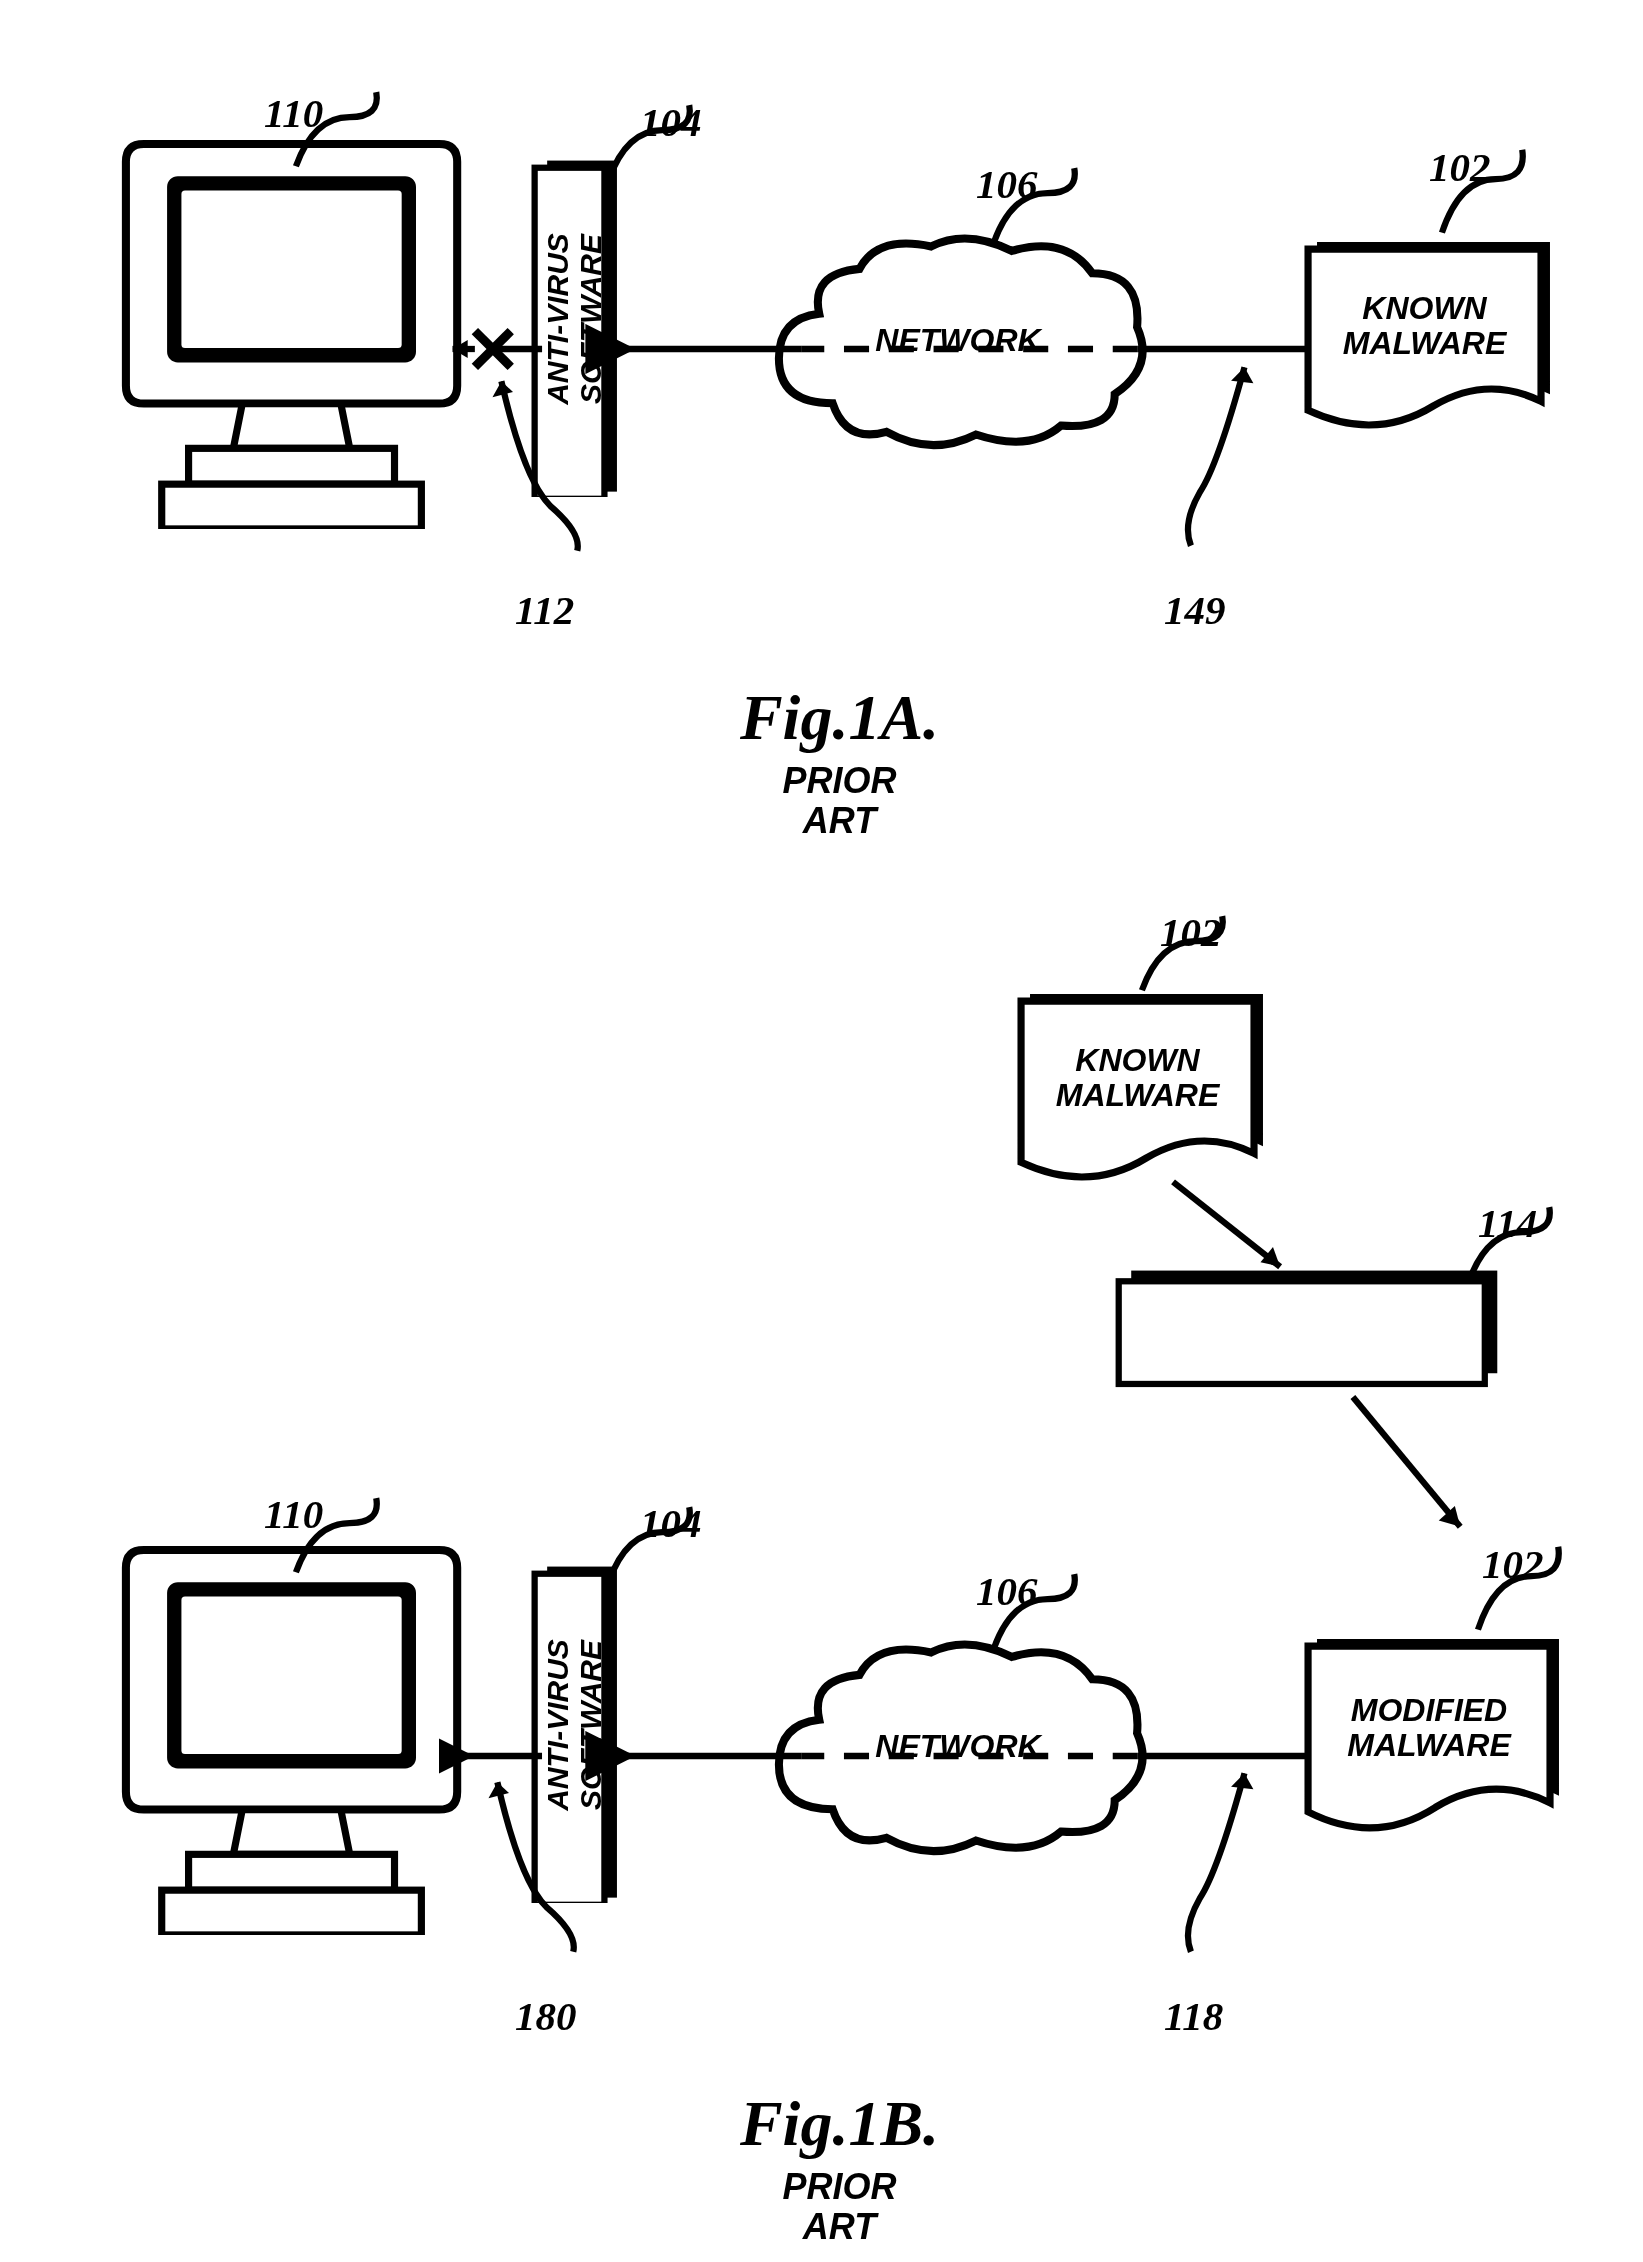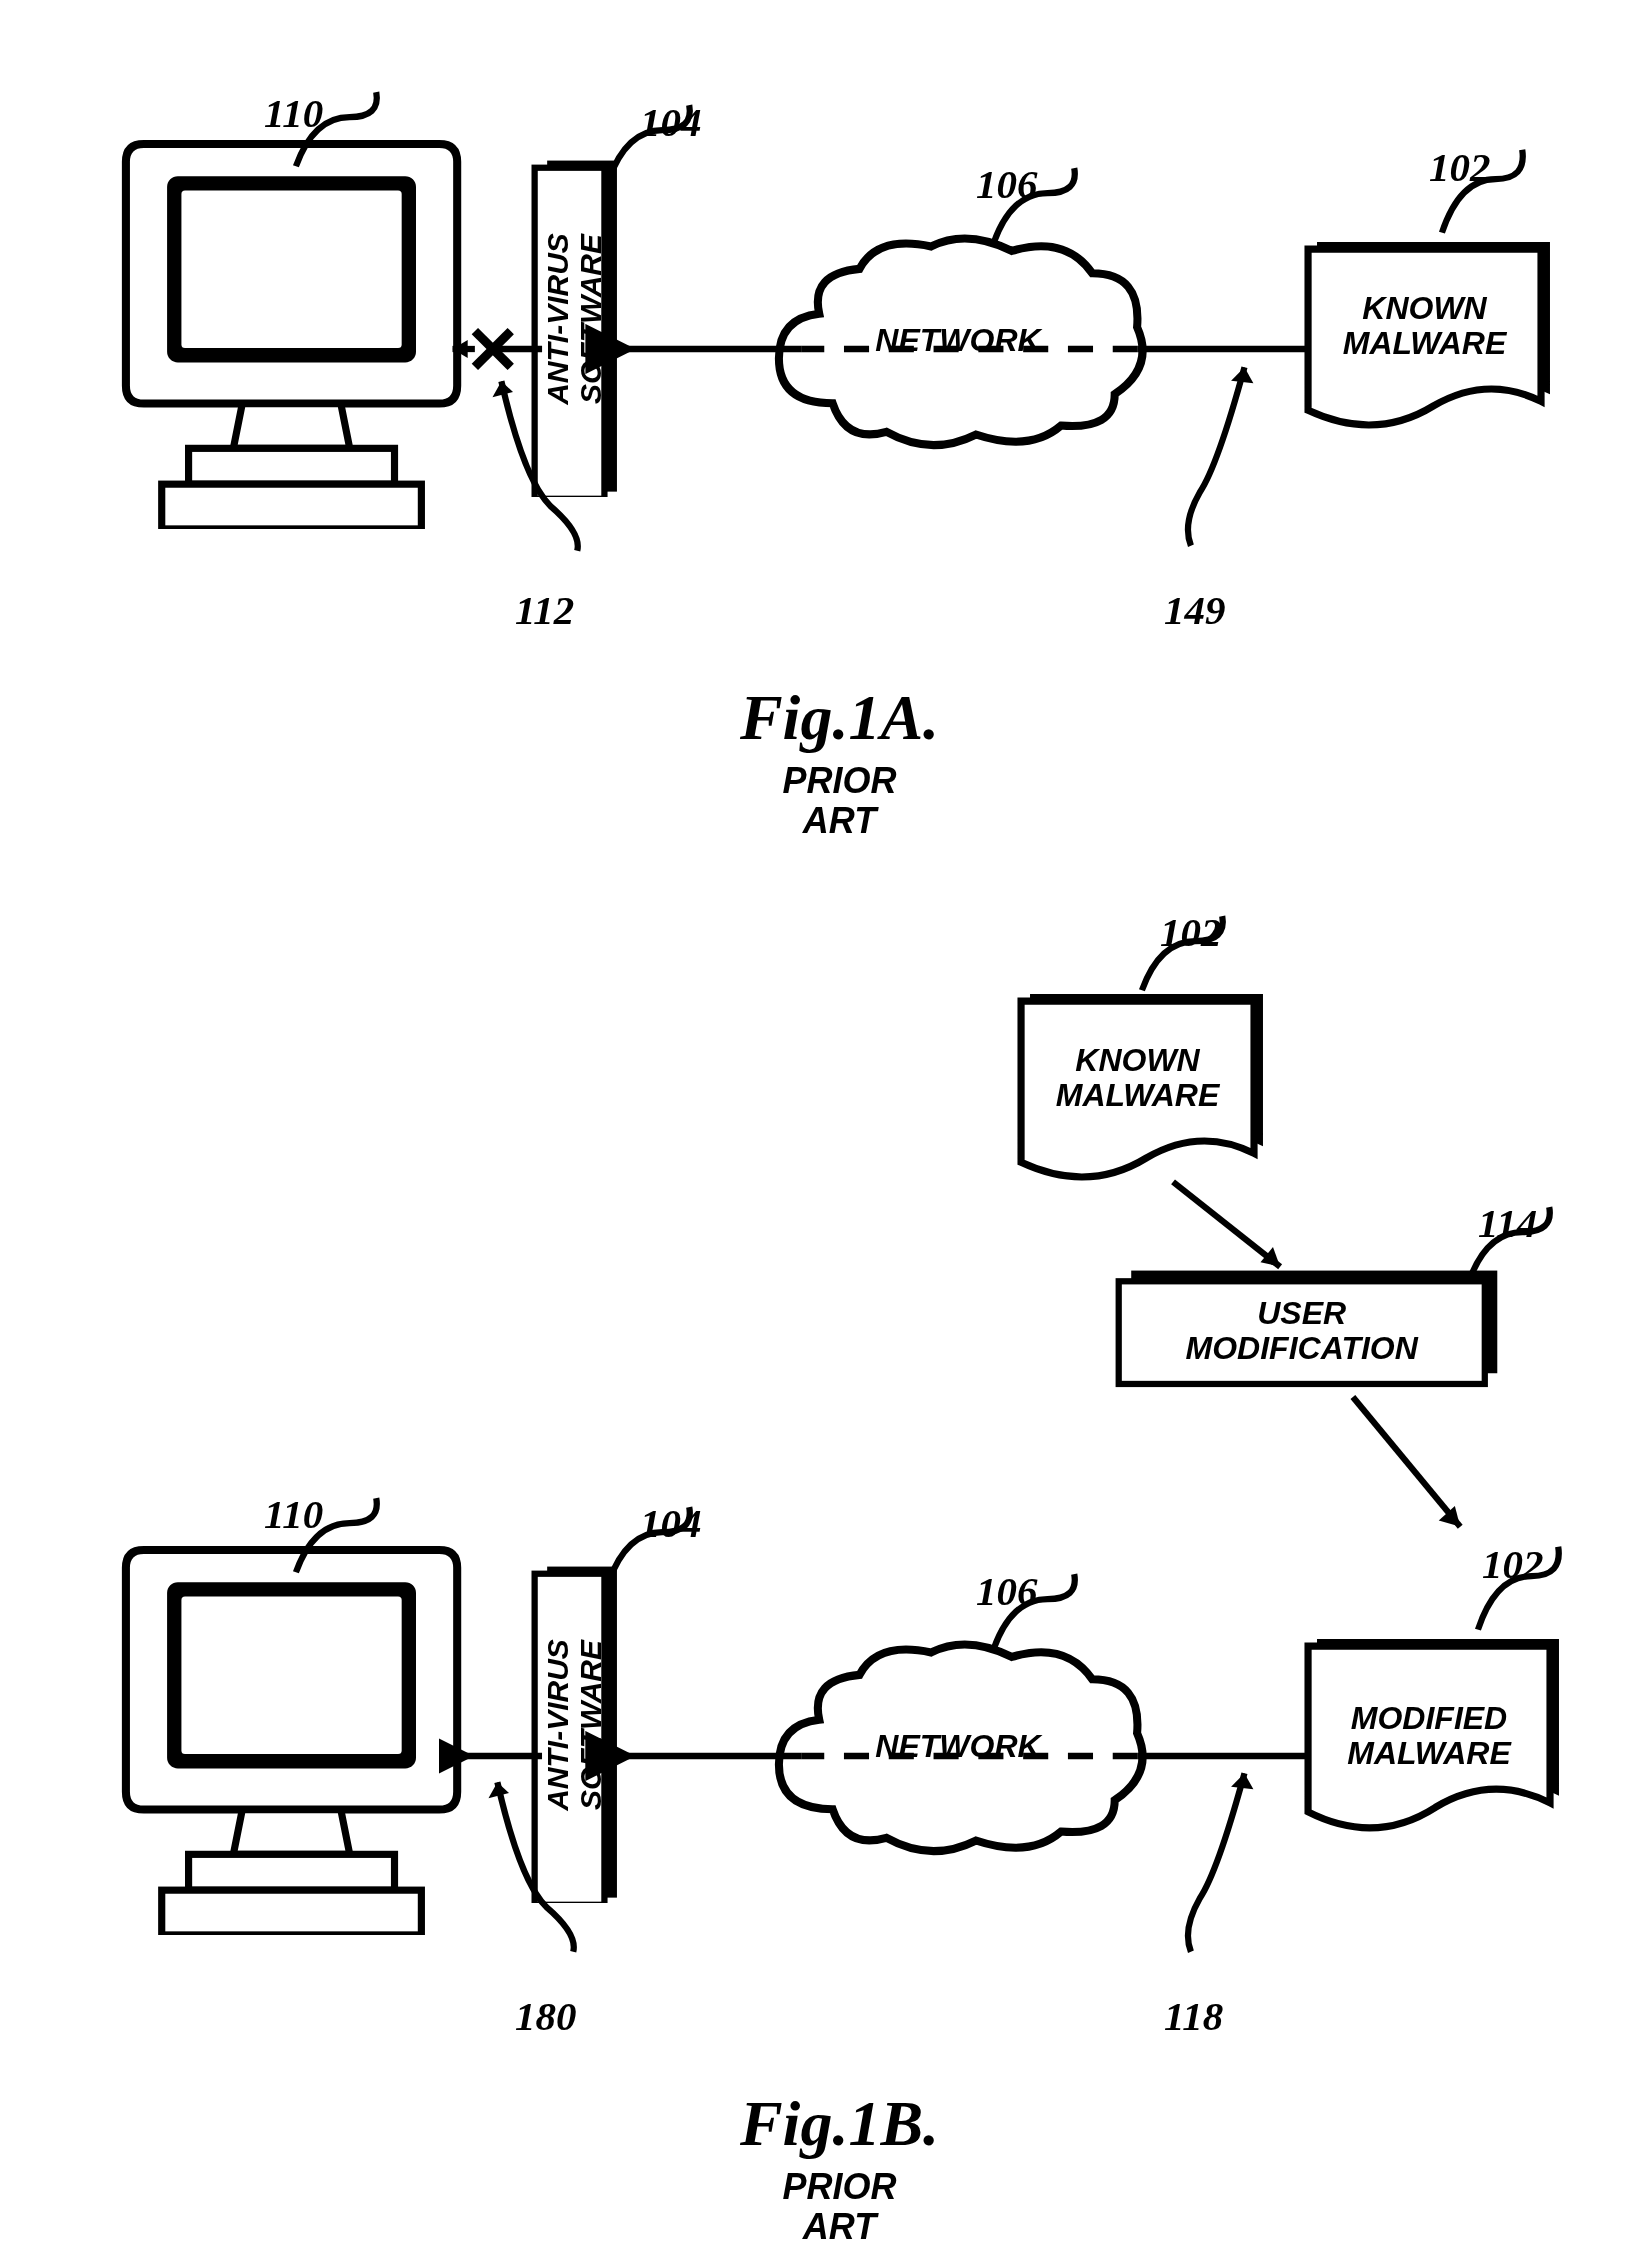--- a/index.html
+++ b/index.html
@@ -177,24 +177,20 @@
   <svg class="abs" style="left:1137px; top:1155px;" width="161" height="116" viewBox="0 0 180 130">
     <line x1="20" y1="10" x2="140" y2="105" stroke="black" stroke-width="7"></line>
     <path d="M 140 105 L 118 100 L 132 83 Z" fill="black"></path>
   </svg>
 
   <div class="abs" style="left:1093px; top:1249px;">
     <svg width="394" height="125" viewBox="0 0 440 140">
       <rect x="22" y="4" width="410" height="115" fill="black"></rect>
       <rect x="8" y="16" width="410" height="115" fill="white" stroke="black" stroke-width="7"></rect>
     </svg>
-    <div class="node-text" style="position:absolute; left:7.2px; top:29px; width:367px;">
-      <span>USER</span><br>
-      <span>MODIFICATION</span>
-    </div>
   </div>
   <div class="abs ref-num" style="left:1460px; top:1146px;">114</div>
   <svg class="abs" style="left:1442px; top:1178px;" width="116" height="99" viewBox="0 0 130 110">
     <path d="M 10 95 Q 30 40 70 40 Q 105 40 100 12" fill="none" stroke="black" stroke-width="7"></path>
   </svg>
 
   <svg class="abs" style="left:1317px; top:1370px;" width="161" height="161" viewBox="0 0 180 180">
     <line x1="20" y1="10" x2="140" y2="155" stroke="black" stroke-width="7"></line>
     <path d="M 140 155 L 116 148 L 134 132 Z" fill="black"></path>
   </svg>
@@ -238,21 +234,21 @@
   <div class="abs ref-num" style="left:958px; top:1514px;">106</div>
   <svg class="abs" style="left:967px; top:1545px;" width="116" height="99" viewBox="0 0 130 110">
     <path d="M 10 95 Q 30 40 70 40 Q 105 40 100 12" fill="none" stroke="black" stroke-width="7"></path>
   </svg>
 
   <div class="abs" style="left:1272px; top:1603px;">
     <svg width="296" height="233" viewBox="0 0 330 260">
       <path d="M 30 20 L 300 20 L 300 195 Q 235 162 172 200 Q 105 243 30 205 Z" fill="black"></path>
       <path d="M 20 28 L 290 28 L 290 203 Q 225 170 162 208 Q 95 251 20 213 Z" fill="white" stroke="black" stroke-width="8"></path>
     </svg>
-    <div class="node-text" style="position:absolute; left:0; top:80px; width:278px;text-align:center;">
+    <div class="node-text" style="position:absolute; left:0; top:72px; width:278px;text-align:center;">
       <span>MODIFIED</span><br>
       <span>MALWARE</span>
     </div>
   </div>
   <div class="abs ref-num" style="left:1464px; top:1487px;">102</div>
   <svg class="abs" style="left:1451px; top:1518px;" width="116" height="107" viewBox="0 0 130 120">
     <path d="M 10 105 Q 30 45 70 45 Q 105 45 100 12" fill="none" stroke="black" stroke-width="7"></path>
   </svg>
 
   <svg class="abs" style="left:421px; top:1711px;" width="878" height="54" viewBox="0 0 980 60">

